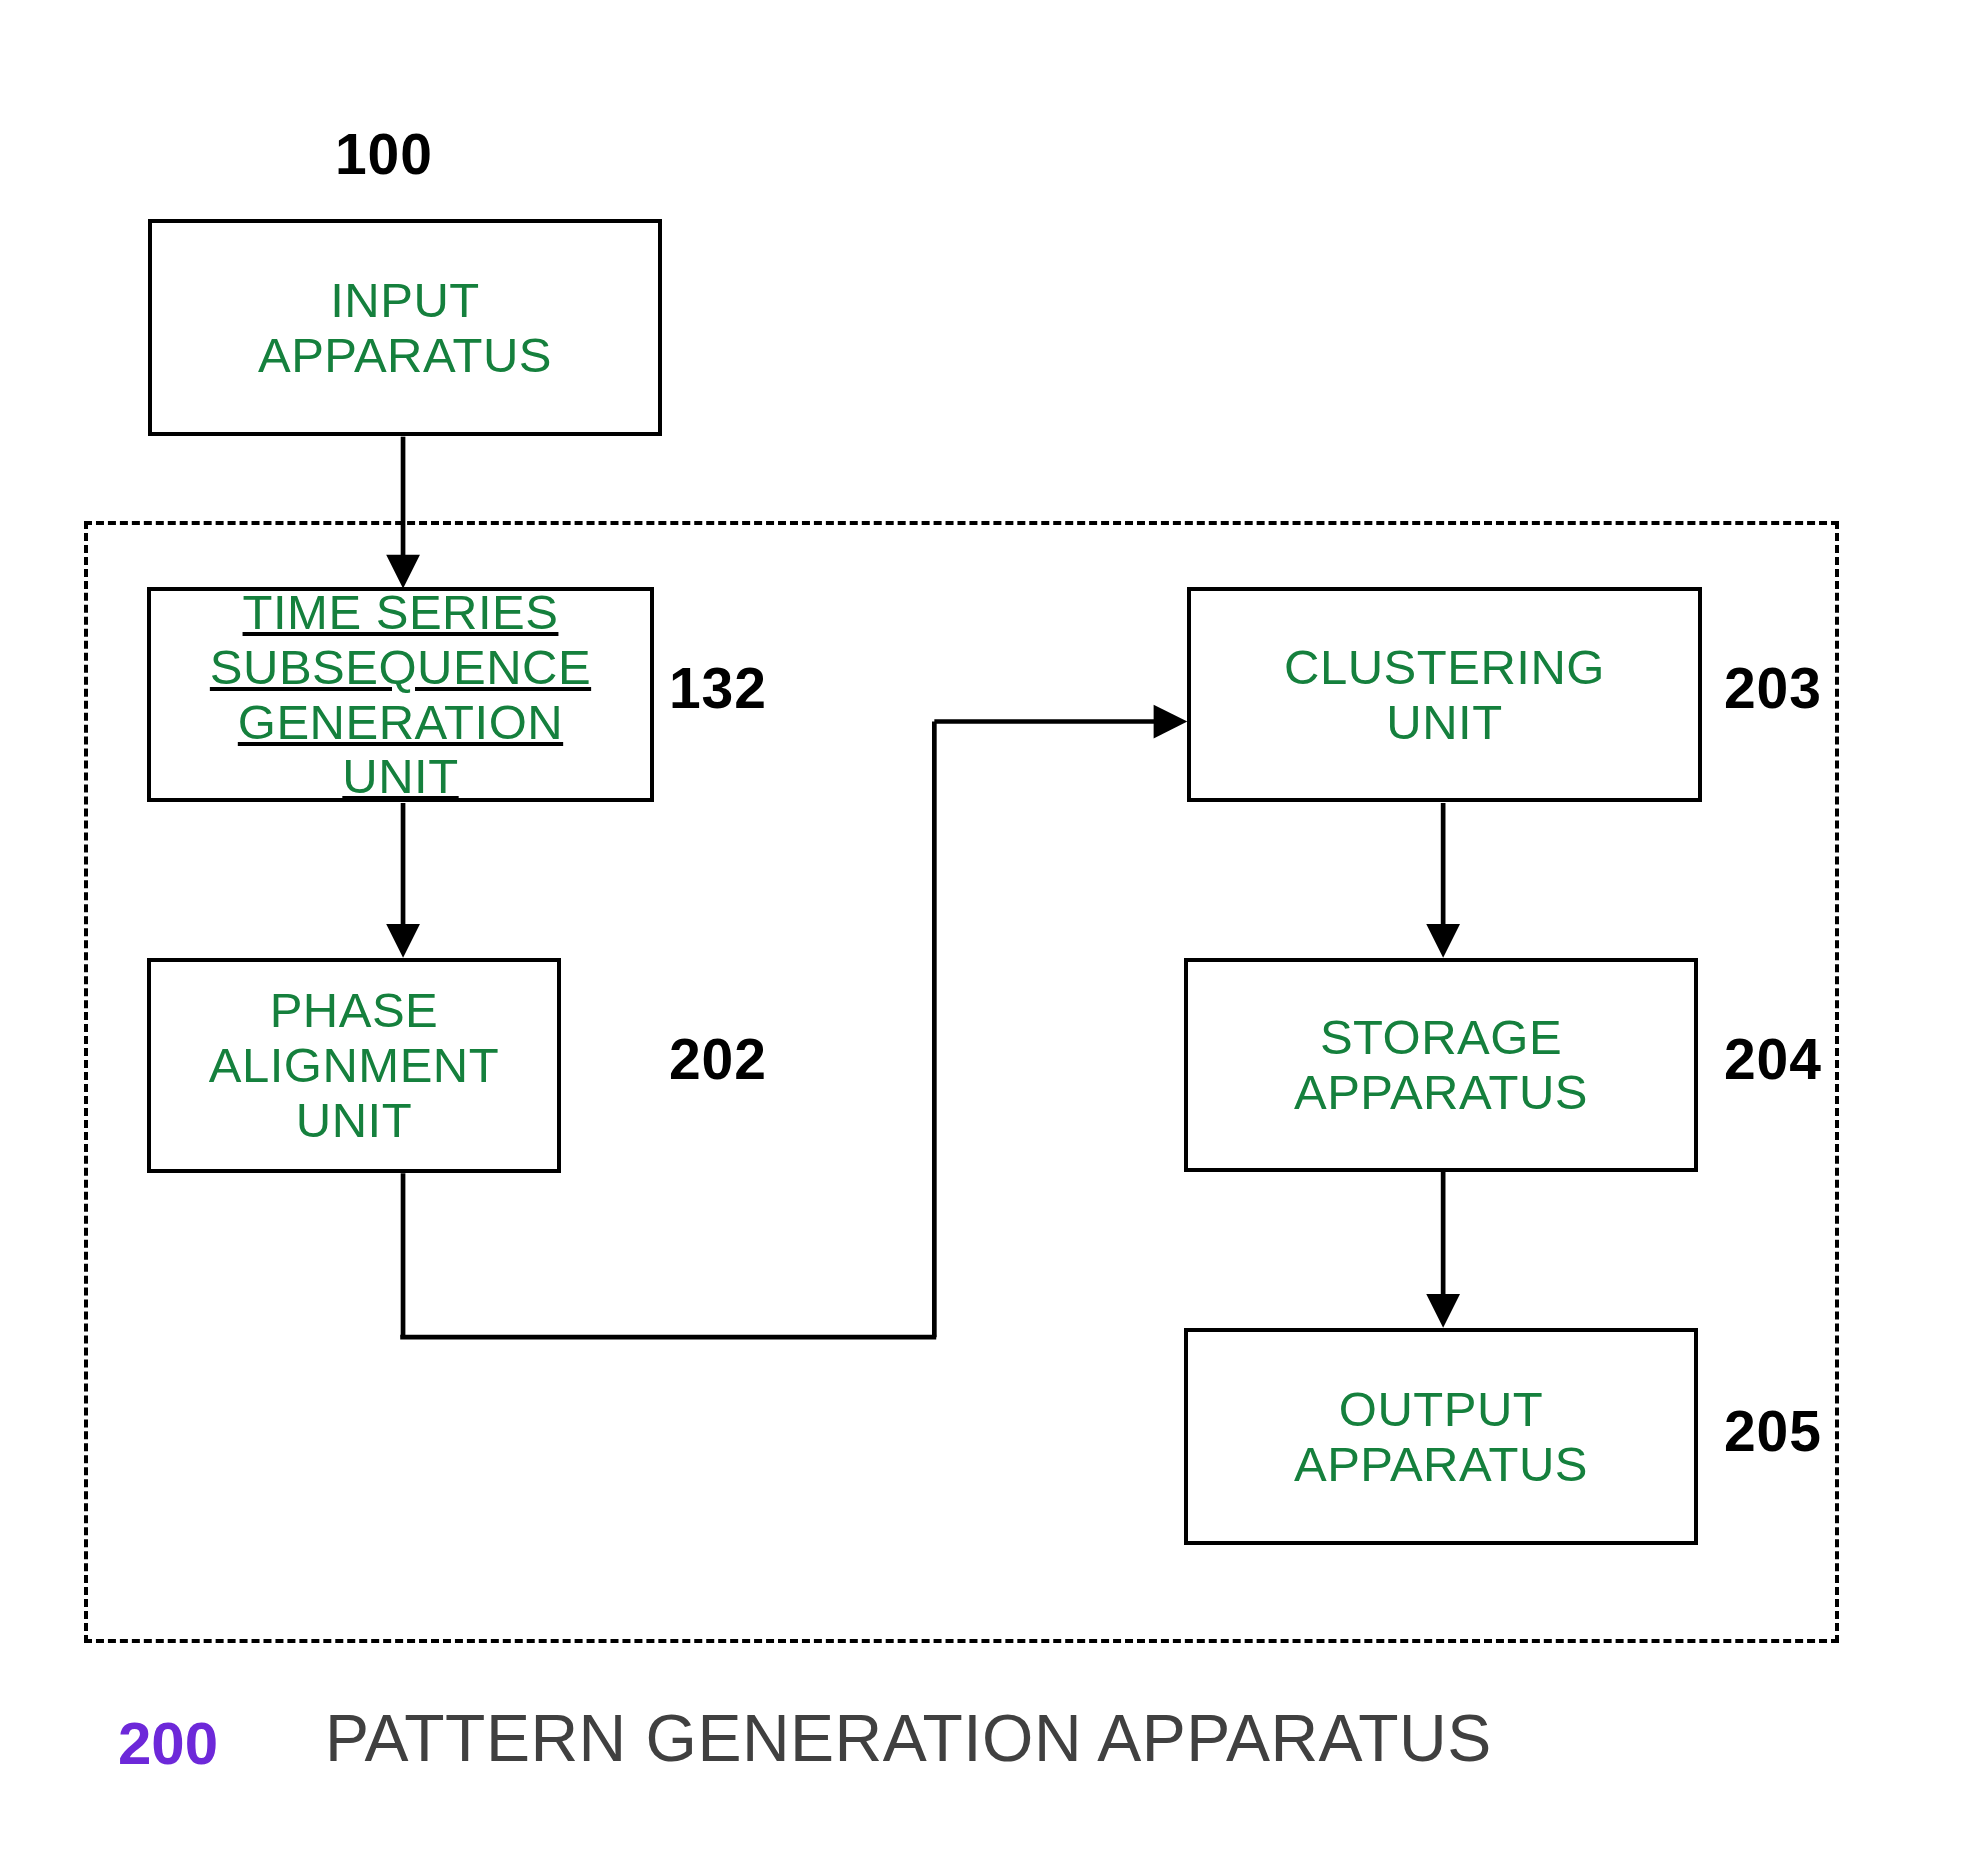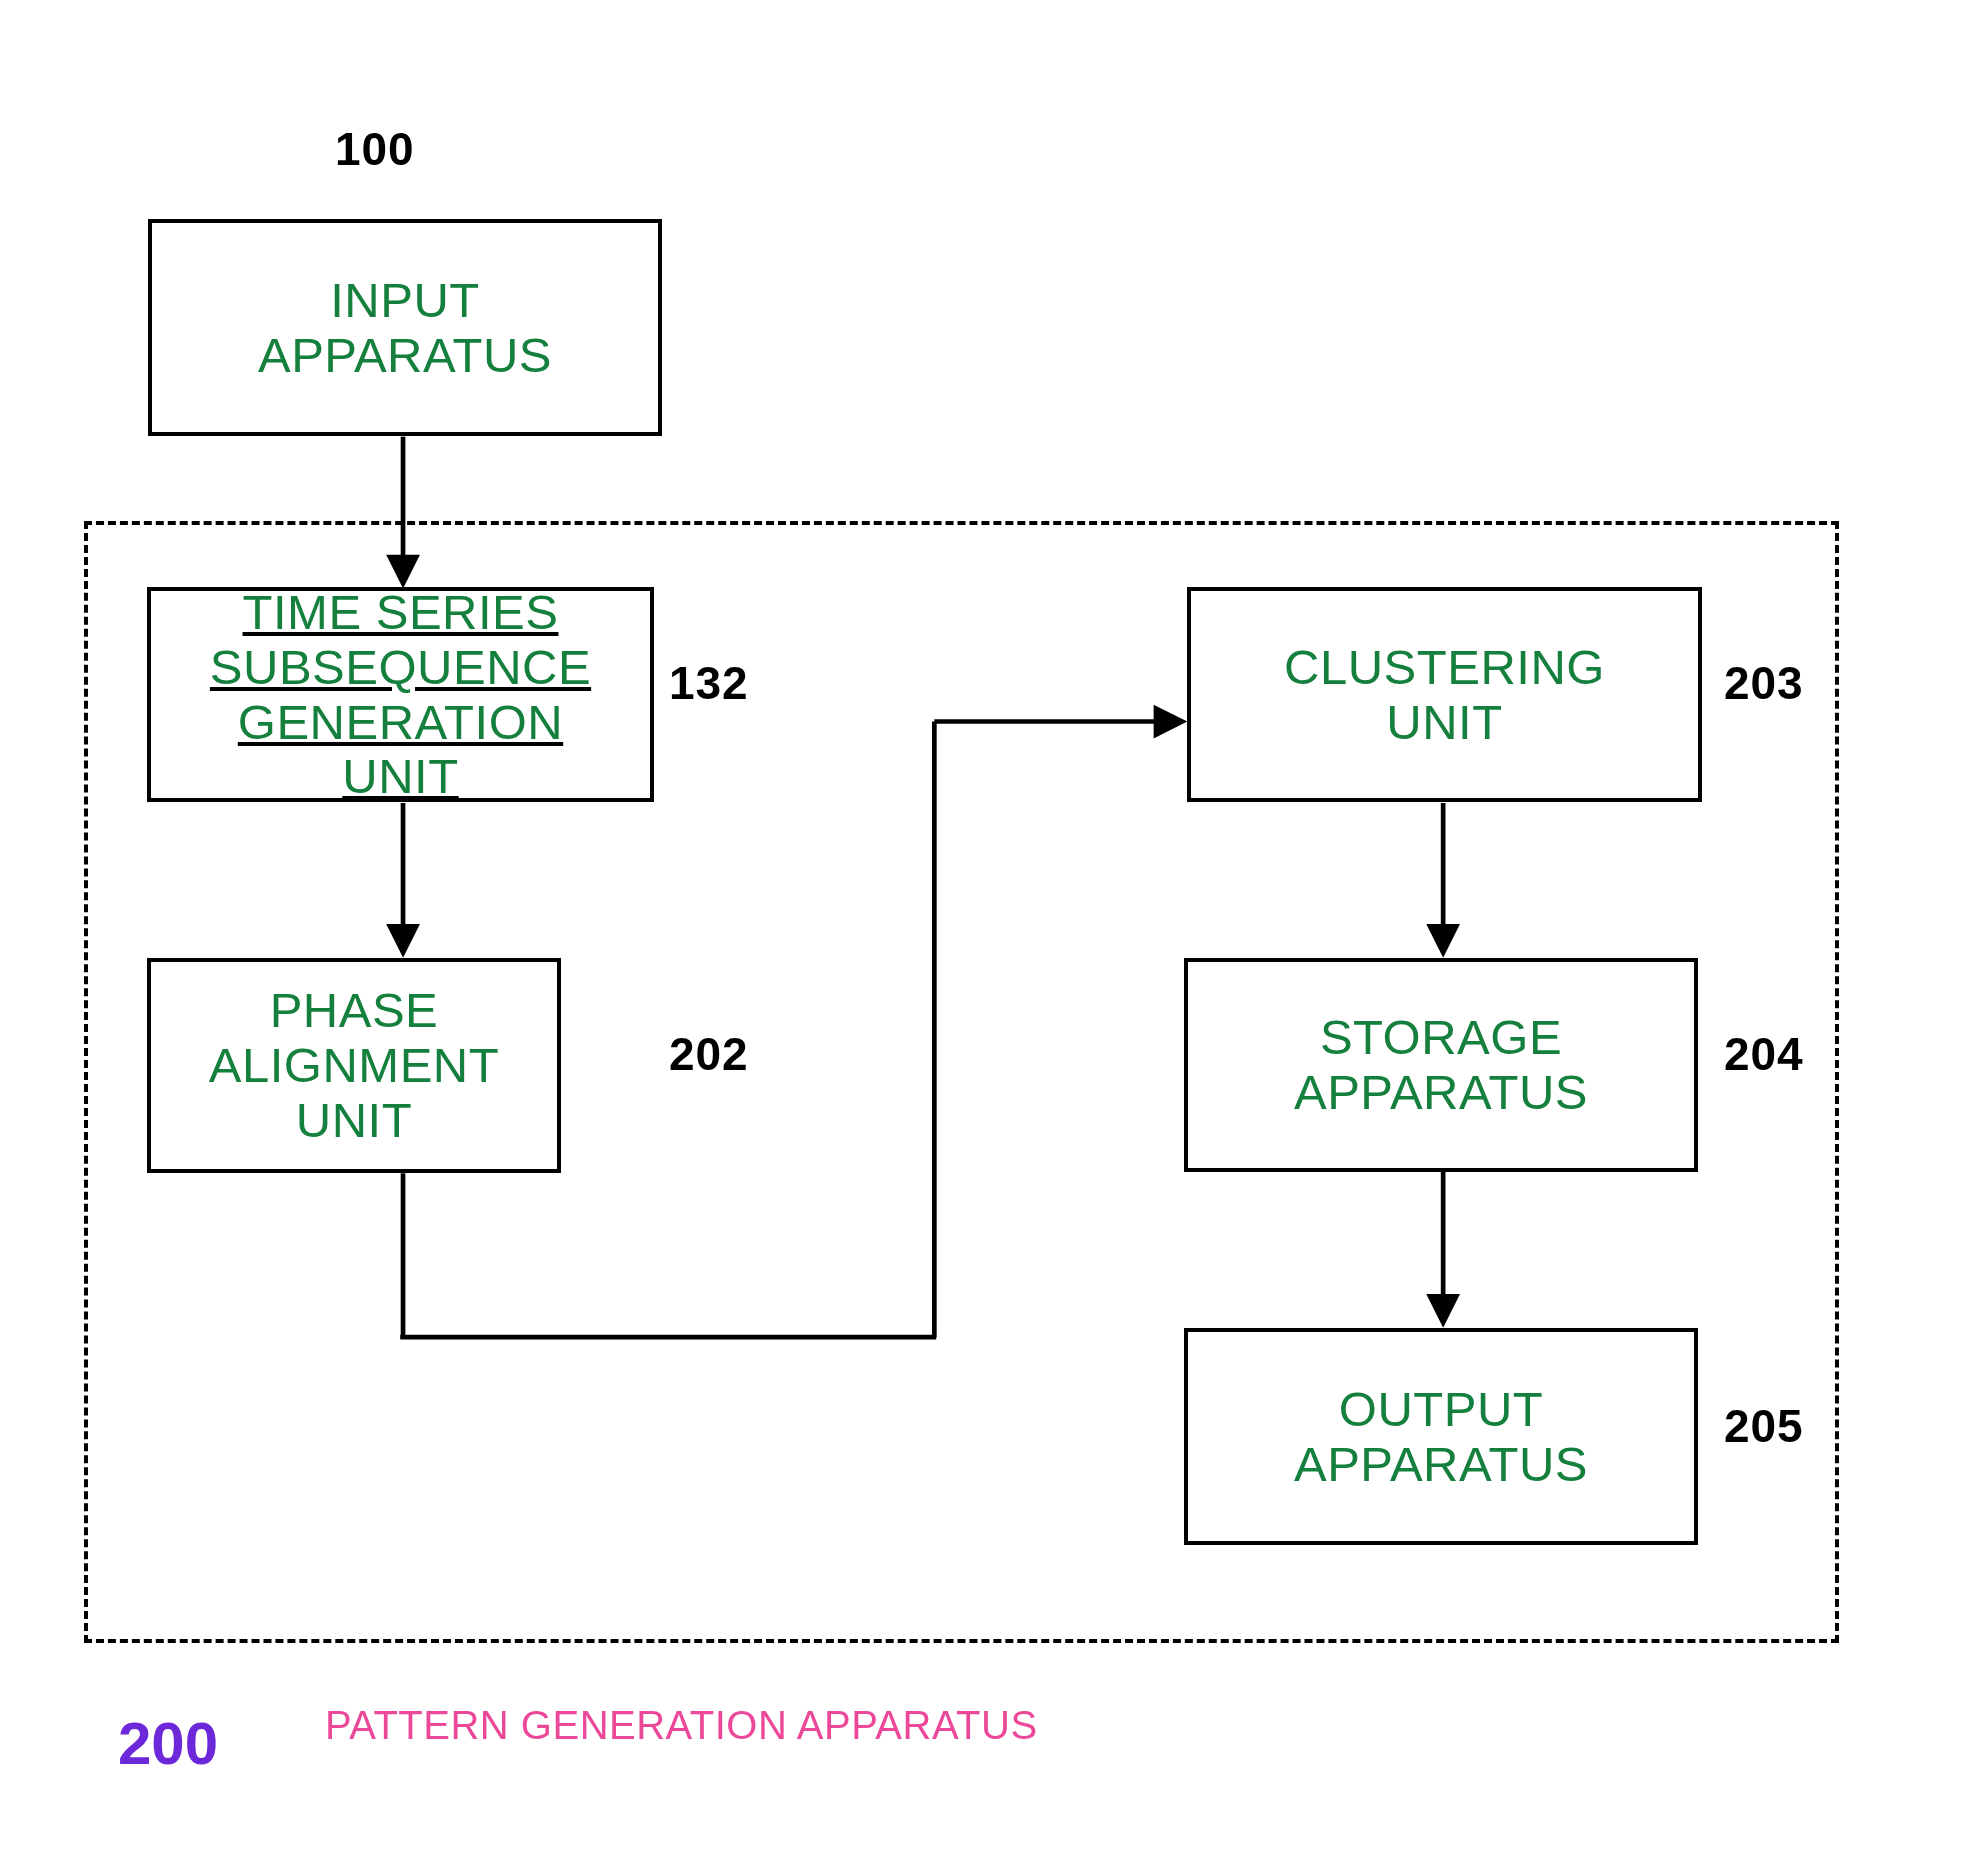--- a/index.html
+++ b/index.html
@@ -40,43 +40,43 @@
   
   .dashed-enclosure {
     position: absolute;
     box-sizing: border-box;
     border: 4.7px dashed #000000;
     background: transparent;
   }
   
   .ref {
     position: absolute;
-    font-size: 46px;
+    font-size: 57px;
     font-weight: 700;
     line-height: 1;
     letter-spacing: 0.9px;
     color: #000000;
     white-space: nowrap;
   }
   
   .caption-num {
     position: absolute;
     font-size: 60px;
     font-weight: 700;
     line-height: 1;
     color: #6d28d9;
     white-space: nowrap;
     margin-top: 20px;
   }
   .caption-text {
     position: absolute;
-    font-size: 40px;
+    font-size: 66px;
     line-height: 1;
     letter-spacing: 0.5px;
-    color: #ec4899;
+    color: #404040;
     white-space: nowrap;
   }
   svg.overlay {
     position: absolute;
     left: 0;
     top: 0;
     width: 1968px;
     height: 1875px;
     pointer-events: none;
   }

